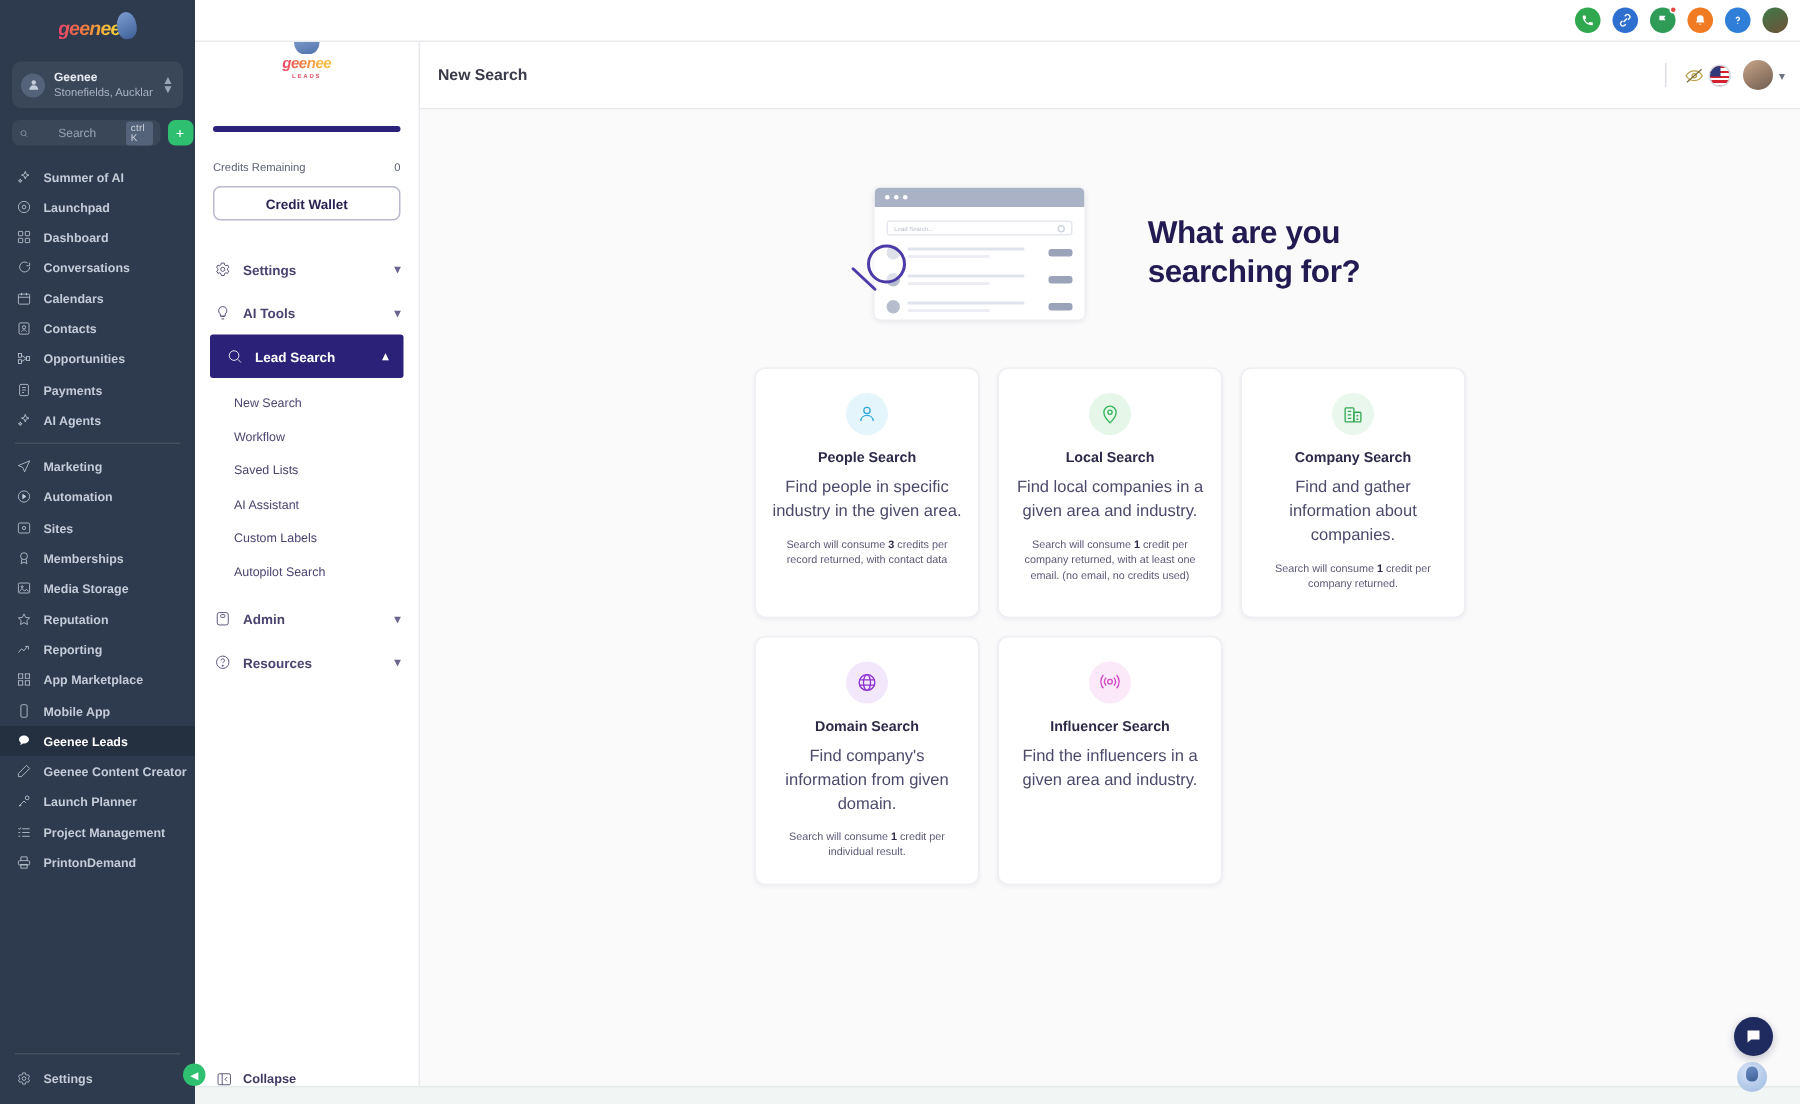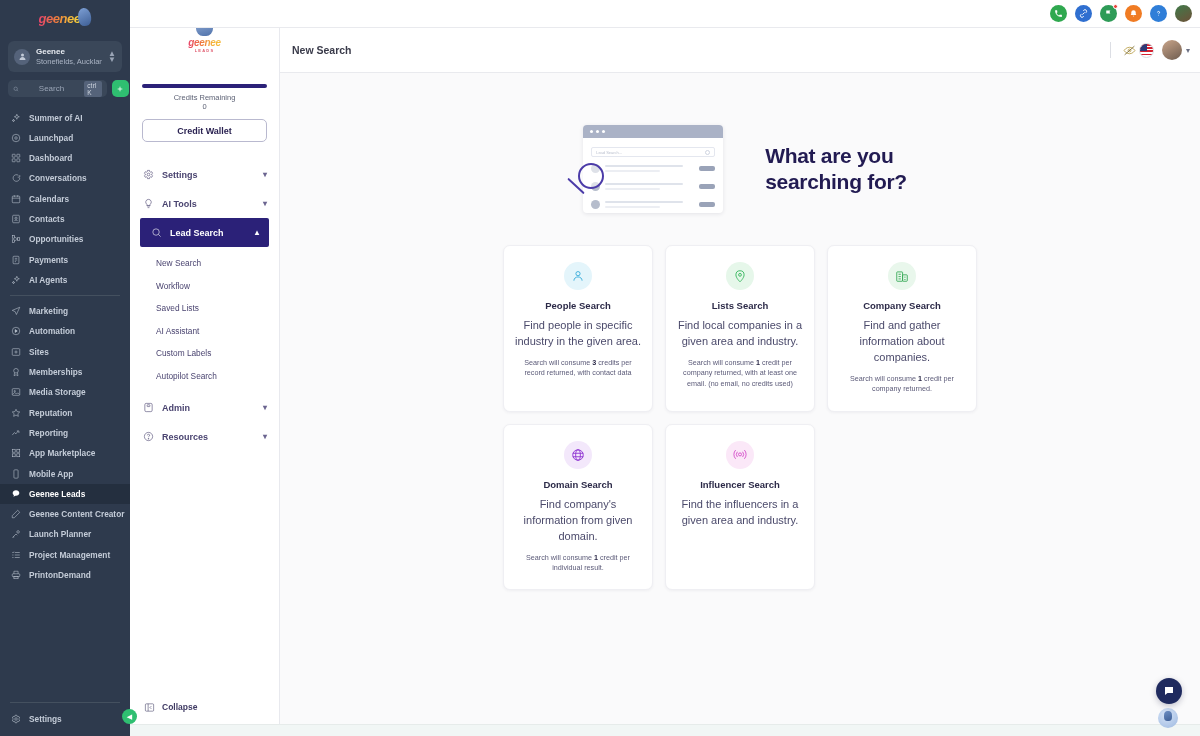--- a/index.html
+++ b/index.html
@@ -120,21 +120,21 @@
     background: linear-gradient(90deg,#e8446b 0%,#f0803c 45%,#f5b93c 80%);
     -webkit-background-clip: text; background-clip: text; color: transparent;
     margin-top: 1px;
   }
   .pl-sub { font-size: 4px; letter-spacing: 1.2px; color: #e05a6e; font-weight: bold; }
 
   .credits { padding: 0 12px; margin-top: 26px; }
   .credits-bar { height: 4px; border-radius: 2px; background: #2b2178; }
   .credits-row {
     display: flex; justify-content: space-between; align-items: center;
-    margin-top: 5px; font-size: 7.5px; color: #5d6275; flex-direction: column;
+    margin-top: 19px; font-size: 7.5px; color: #5d6275;
   }
   .credit-wallet {
     margin: 8px 12px 0 12px; height: 23px; border: 1px solid #b9b9cf;
     border-radius: 5px; background: #fff; display: flex; align-items: center;
     justify-content: center; font-size: 9px; font-weight: bold; color: #2b2352;
     cursor: pointer;
   }
 
   .pgroup { margin-top: 18px; }
   .prow {
@@ -149,21 +149,21 @@
     background: #2b2178; color: #ffffff; border-radius: 2px;
     margin: 0 10px; padding: 0 10px; height: 29px;
   }
   .prow.sel .pchev { color: #fff; }
   .psub {
     font-size: 8.3px; color: #4a4470; padding: 0 12px 0 26px;
     height: 22.5px; display: flex; align-items: center; cursor: pointer;
   }
   .panel-spacer { flex: 1; }
   .collapse {
-    display: flex; gap: 7px; padding: 0 14px 0 14px;
+    display: flex; align-items: center; gap: 7px; padding: 0 14px 0 14px;
     height: 34px; cursor: pointer; color: #3f3a63; font-size: 8.5px; font-weight: bold;
   }
   .collapse svg { width: 11px; height: 11px; stroke: #3f3a63; fill: none; stroke-width: 1.2; }
 
   
   .main { flex: 1; display: flex; flex-direction: column; height: 736px; background: #fafafb; min-width: 0; }
   .topbar {
     height: 28px; background: #fff; border-bottom: 1px solid #e9eaee;
     display: flex; align-items: center; justify-content: flex-end;
     padding-right: 8px; gap: 8px;
@@ -755,21 +755,21 @@
           <div class="card-note"><span>Search will consume </span><b>3</b><span> credits per record returned, with contact data</span></div>
         </div>
 
         <div class="card">
           <div class="card-ico-wrap" style="background:#e6f7ea">
             <svg viewBox="0 0 24 24" stroke="#2fb457">
                 <path d="M12 22s7-6.4 7-12a7 7 0 0 0-14 0c0 5.6 7 12 7 12z"></path>
                 <circle cx="12" cy="10" r="2.4"></circle>
               </svg>
           </div>
-          <div class="card-title">Lists Search</div>
+          <div class="card-title">Local Search</div>
           <div class="card-desc">Find local companies in a given area and industry.</div>
           <div class="card-note"><span>Search will consume </span><b>1</b><span> credit per company returned, with at least one email. (no email, no credits used)</span></div>
         </div>
 
         <div class="card">
           <div class="card-ico-wrap" style="background:#e9f7ec">
             <svg viewBox="0 0 24 24" stroke="#34a853">
                 <rect x="3" y="5" width="10" height="16" rx="1"></rect>
                 <rect x="13" y="10" width="8" height="11" rx="1"></rect>
                 <path d="M6 9h4M6 13h4M6 17h4M16 14h2M16 18h2"></path>

